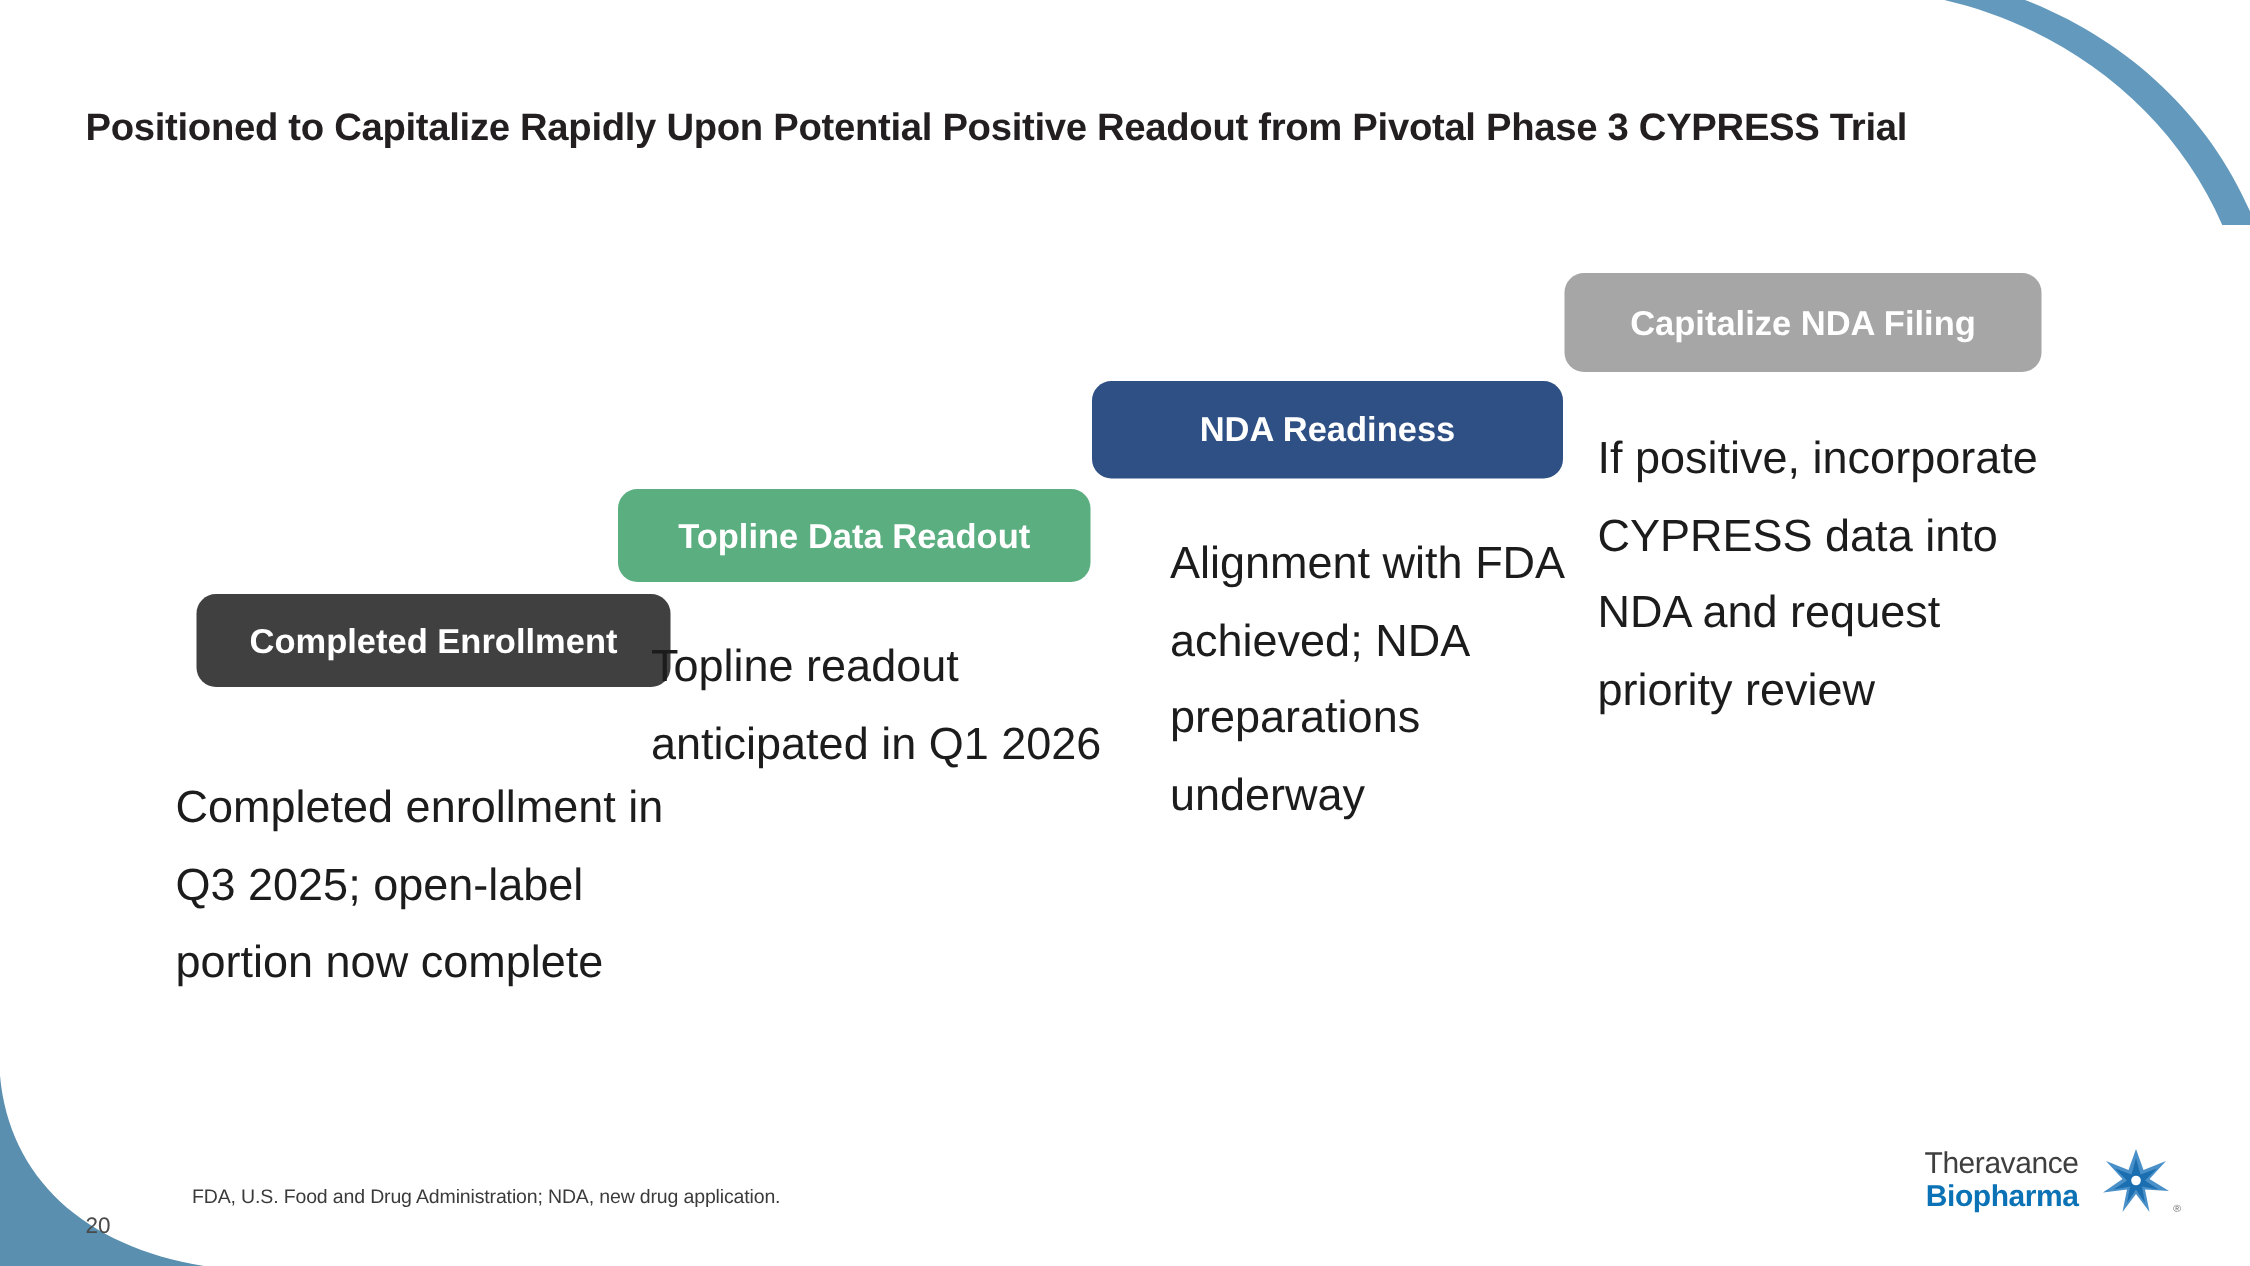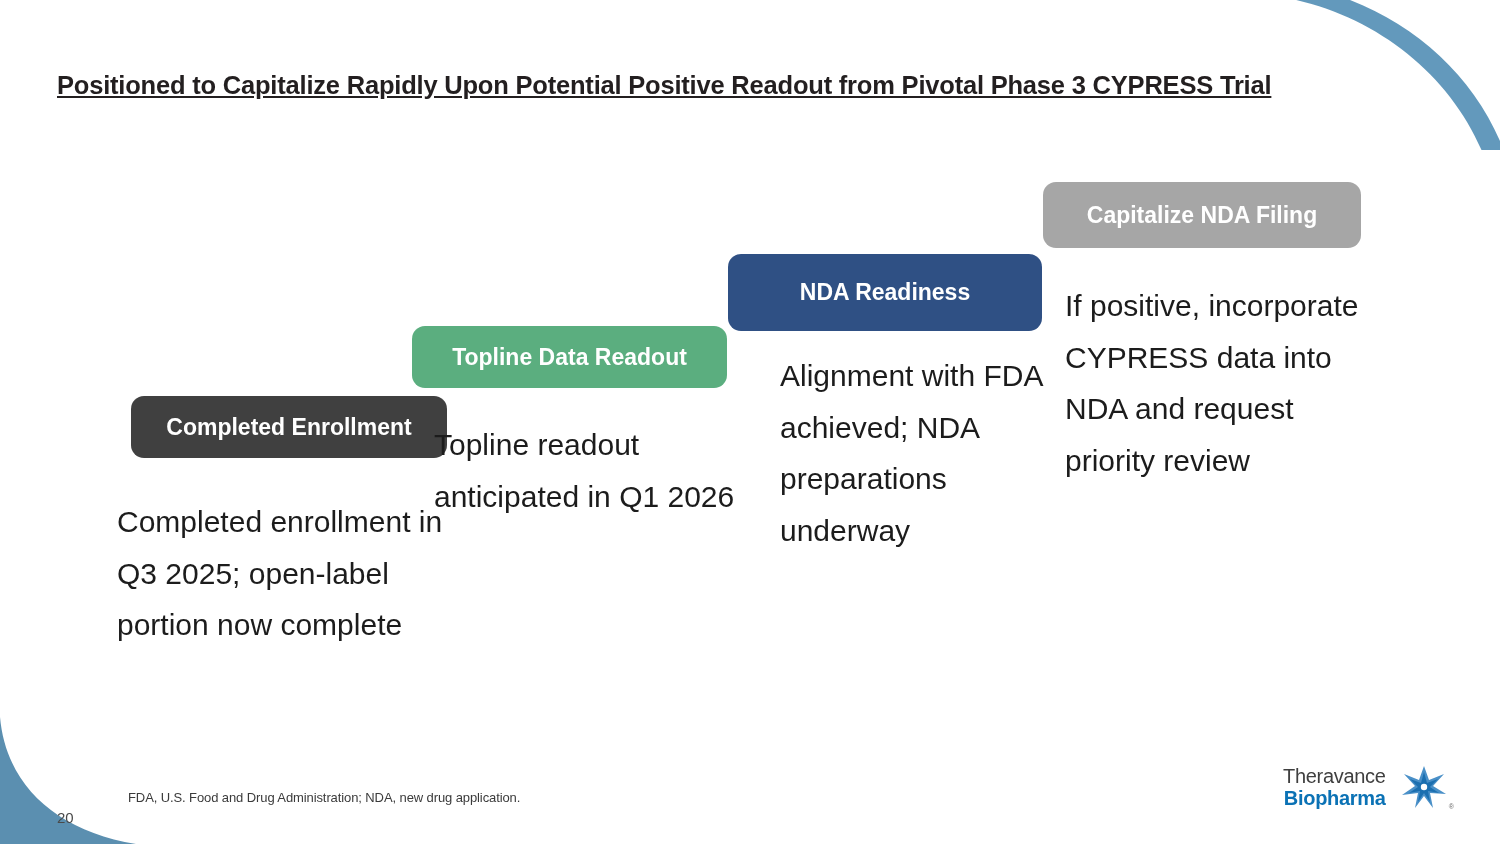--- a/index.html
+++ b/index.html
@@ -40,21 +40,20 @@
   .title {
     position: absolute;
     left: 57px;
     top: 70px;
     width: 1370px;
     font-size: 25.5px;
     font-weight: bold;
     color: #231f20;
     letter-spacing: -0.2px;
     line-height: 1.2;
-    text-decoration: underline;
   }
 
   
   .stair {
     position: absolute;
     left: 0;
     top: 0;
     width: 1500px;
     height: 844px;
   }
@@ -81,26 +80,26 @@
   .step-body {
     position: absolute;
     color: #1c1c1c;
     font-size: 30px;
     line-height: 1.72;
     font-weight: normal;
   }
 
   
   #step-0 .step-header { left: 95px;   top: 396px; width: 316px; height: 62px; background: #404040; margin-left: 36px; }
-  #step-0 .step-body   { left: 117px;  top: 496px; width: 330px; }
+  #step-0 .step-body   { left: 117px;  top: 513px; width: 330px; }
 
   #step-1 .step-header { left: 412px;  top: 326px; width: 315px; height: 62px; background: #5BAE7F; }
   #step-1 .step-body   { left: 434px;  top: 419px; width: 310px; }
 
-  #step-2 .step-header { left: 728px;  top: 254px; width: 314px; height: 77px; background: #2F5084; }
+  #step-2 .step-header { left: 728px;  top: 254px; width: 314px; height: 65px; background: #2F5084; }
   #step-2 .step-body   { left: 749px;  top: 350px; width: 305px; margin-left: 31px; }
 
   #step-3 .step-header { left: 1043px; top: 182px; width: 318px; height: 66px; background: #A6A6A6; }
   #step-3 .step-body   { left: 1065px; top: 280px; width: 305px; }
 
   
   .page-number {
     position: absolute;
     left: 57px;
     top: 788px;

